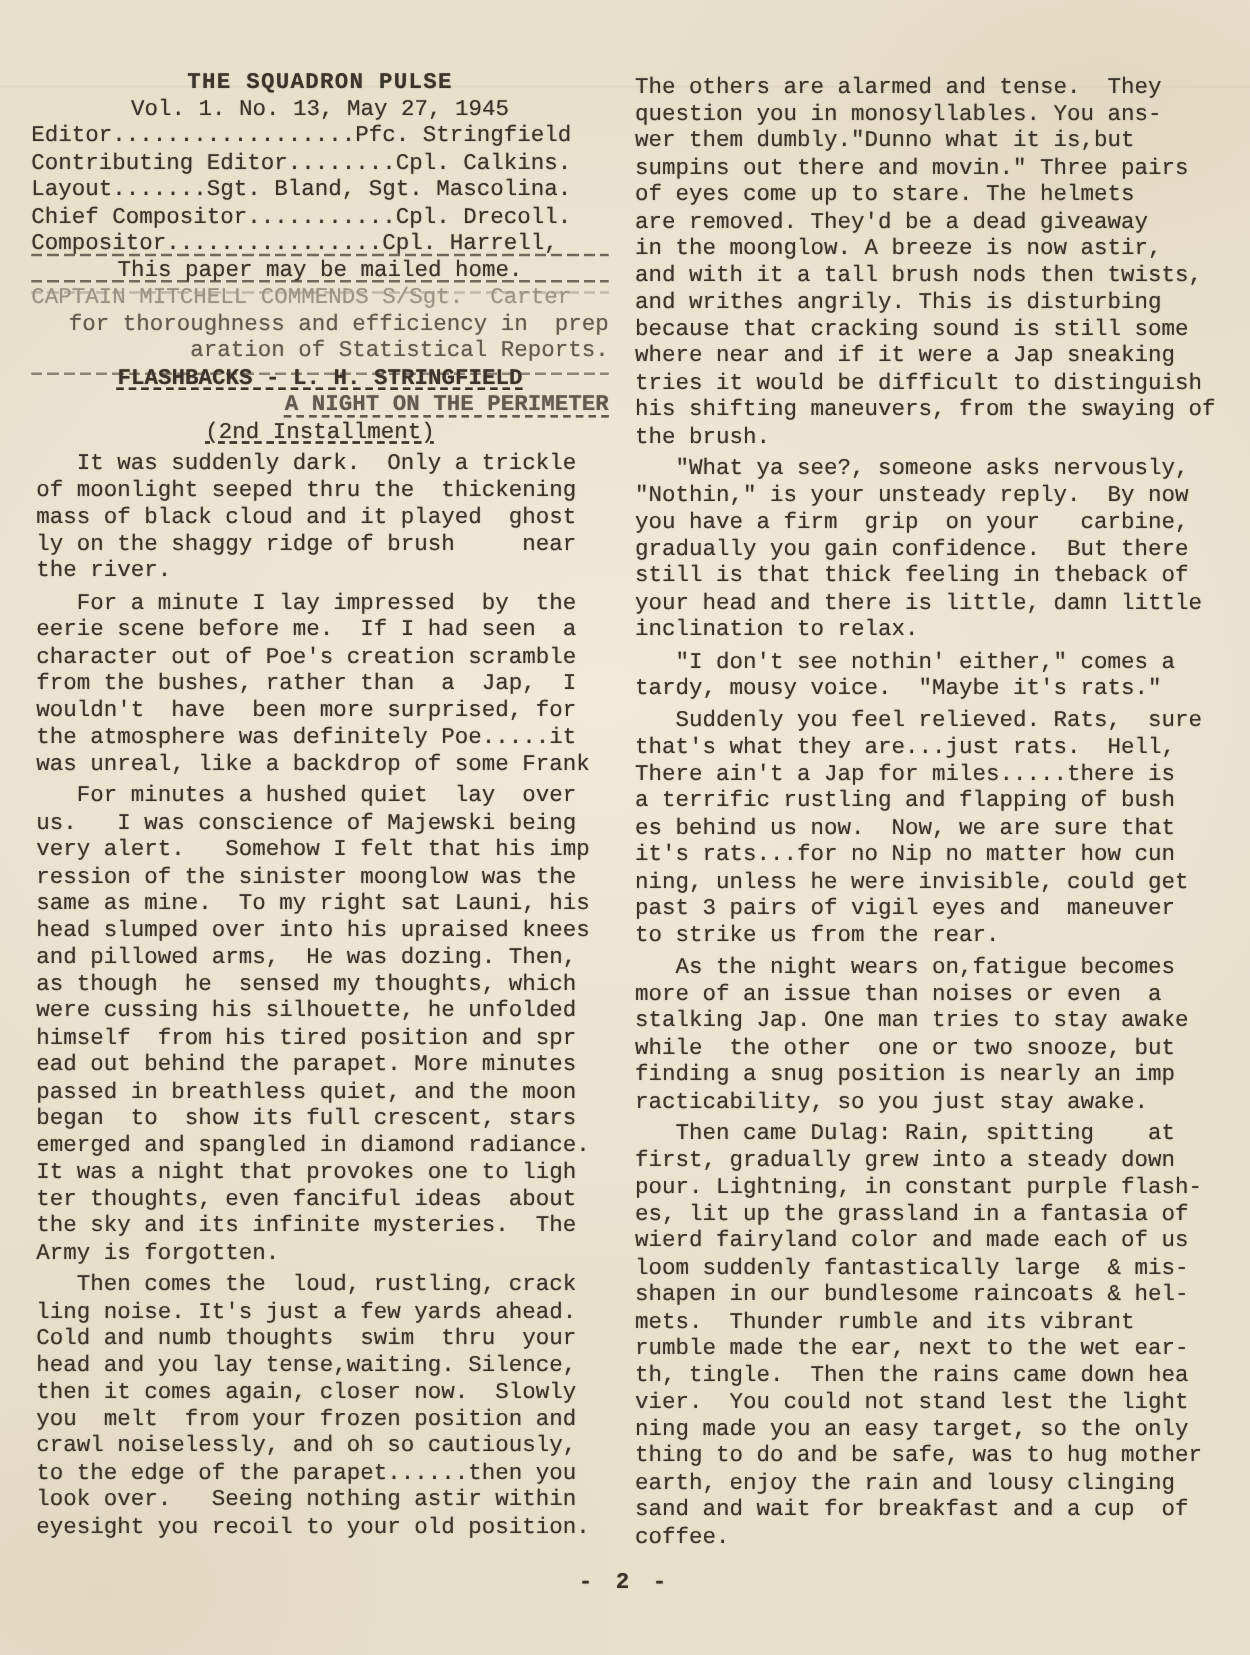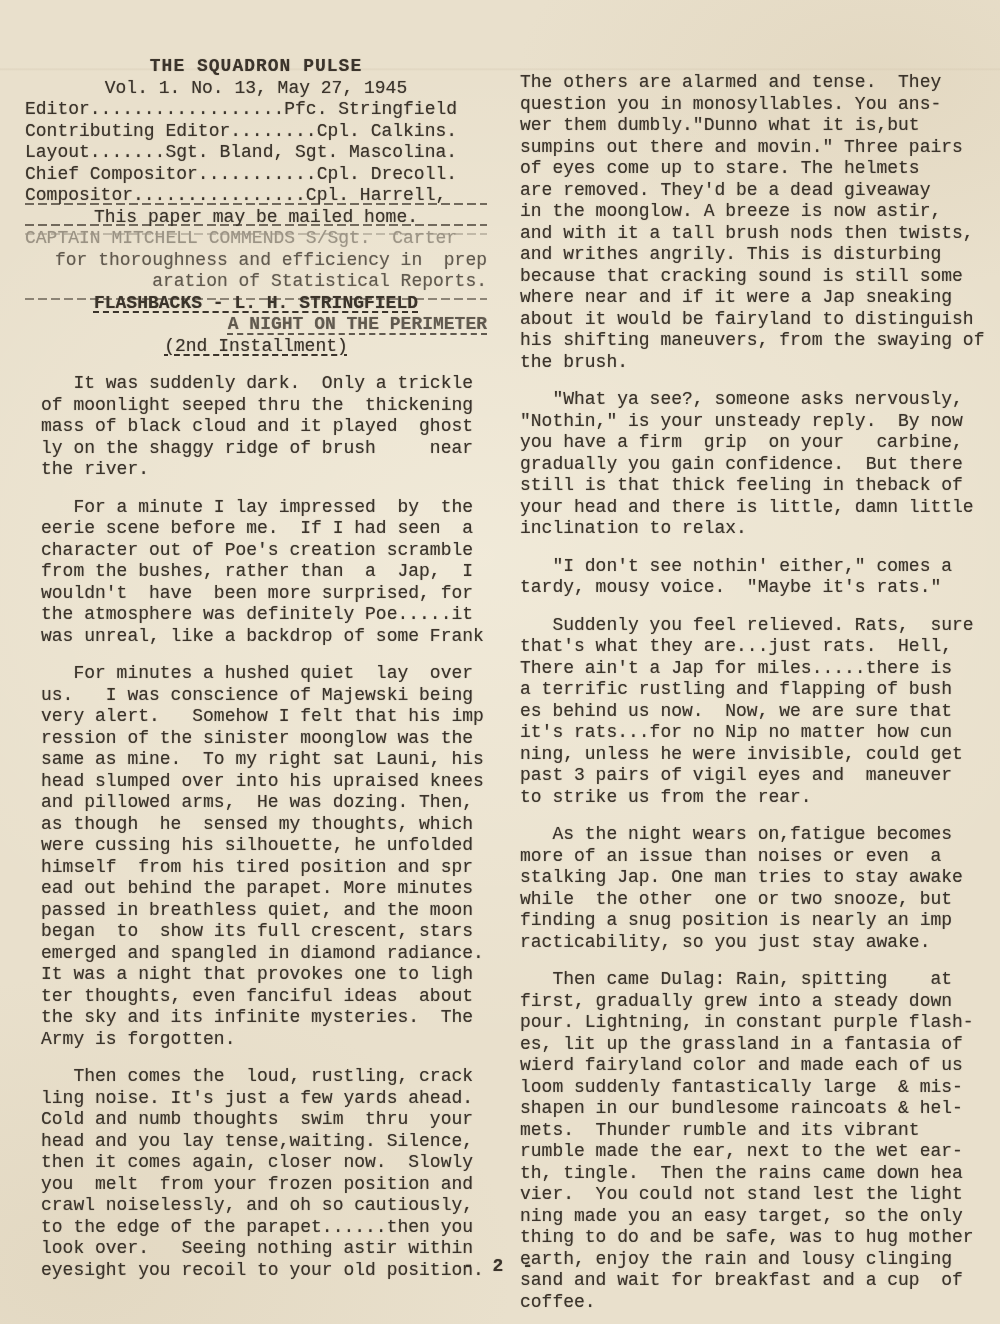--- a/index.html
+++ b/index.html
@@ -40,21 +40,21 @@
   }
   .crossed{position:relative;}
   .crossed::before{
     content:"";position:absolute;left:0;right:0;top:5px;height:2px;
     background:repeating-linear-gradient(90deg, rgba(62,54,44,0.55) 0 9px, transparent 9px 13px);
   }
   .footer{
     position:absolute;top:1256px;left:0;width:100%;
     text-align:center;letter-spacing:4px;font-weight:bold;
   }
-  .paragraph{margin:16px;}
+  .paragraph{margin:4px;}
 </style>
 </head>
 <body>
 
 <div>
 
   <div class="col col-left">
     <div class="line t-center title">THE SQUADRON PULSE</div>
     <div class="line t-center">Vol. 1. No. 13, May 27, 1945</div>
 
@@ -138,21 +138,21 @@
         <div class="line">question you in monosyllables. You ans-</div>
         <div class="line">wer them dumbly."Dunno what it is,but</div>
         <div class="line">sumpins out there and movin." Three pairs</div>
         <div class="line">of eyes come up to stare. The helmets</div>
         <div class="line">are removed. They'd be a dead giveaway</div>
         <div class="line">in the moonglow. A breeze is now astir,</div>
         <div class="line">and with it a tall brush nods then twists,</div>
         <div class="line">and writhes angrily. This is disturbing</div>
         <div class="line">because that cracking sound is still some</div>
         <div class="line">where near and if it were a Jap sneaking</div>
-        <div class="line">about it would be fairyland to distinguish</div>
+        <div class="line">tries it would be difficult to distinguish</div>
         <div class="line">his shifting maneuvers, from the swaying of</div>
         <div class="line">the brush.</div>
       </div>
       <div class="paragraph">
         <div class="line">   "What ya see?, someone asks nervously,</div>
         <div class="line">"Nothin," is your unsteady reply.  By now</div>
         <div class="line">you have a firm  grip  on your   carbine,</div>
         <div class="line">gradually you gain confidence.  But there</div>
         <div class="line">still is that thick feeling in theback of</div>
         <div class="line">your head and there is little, damn little</div>

